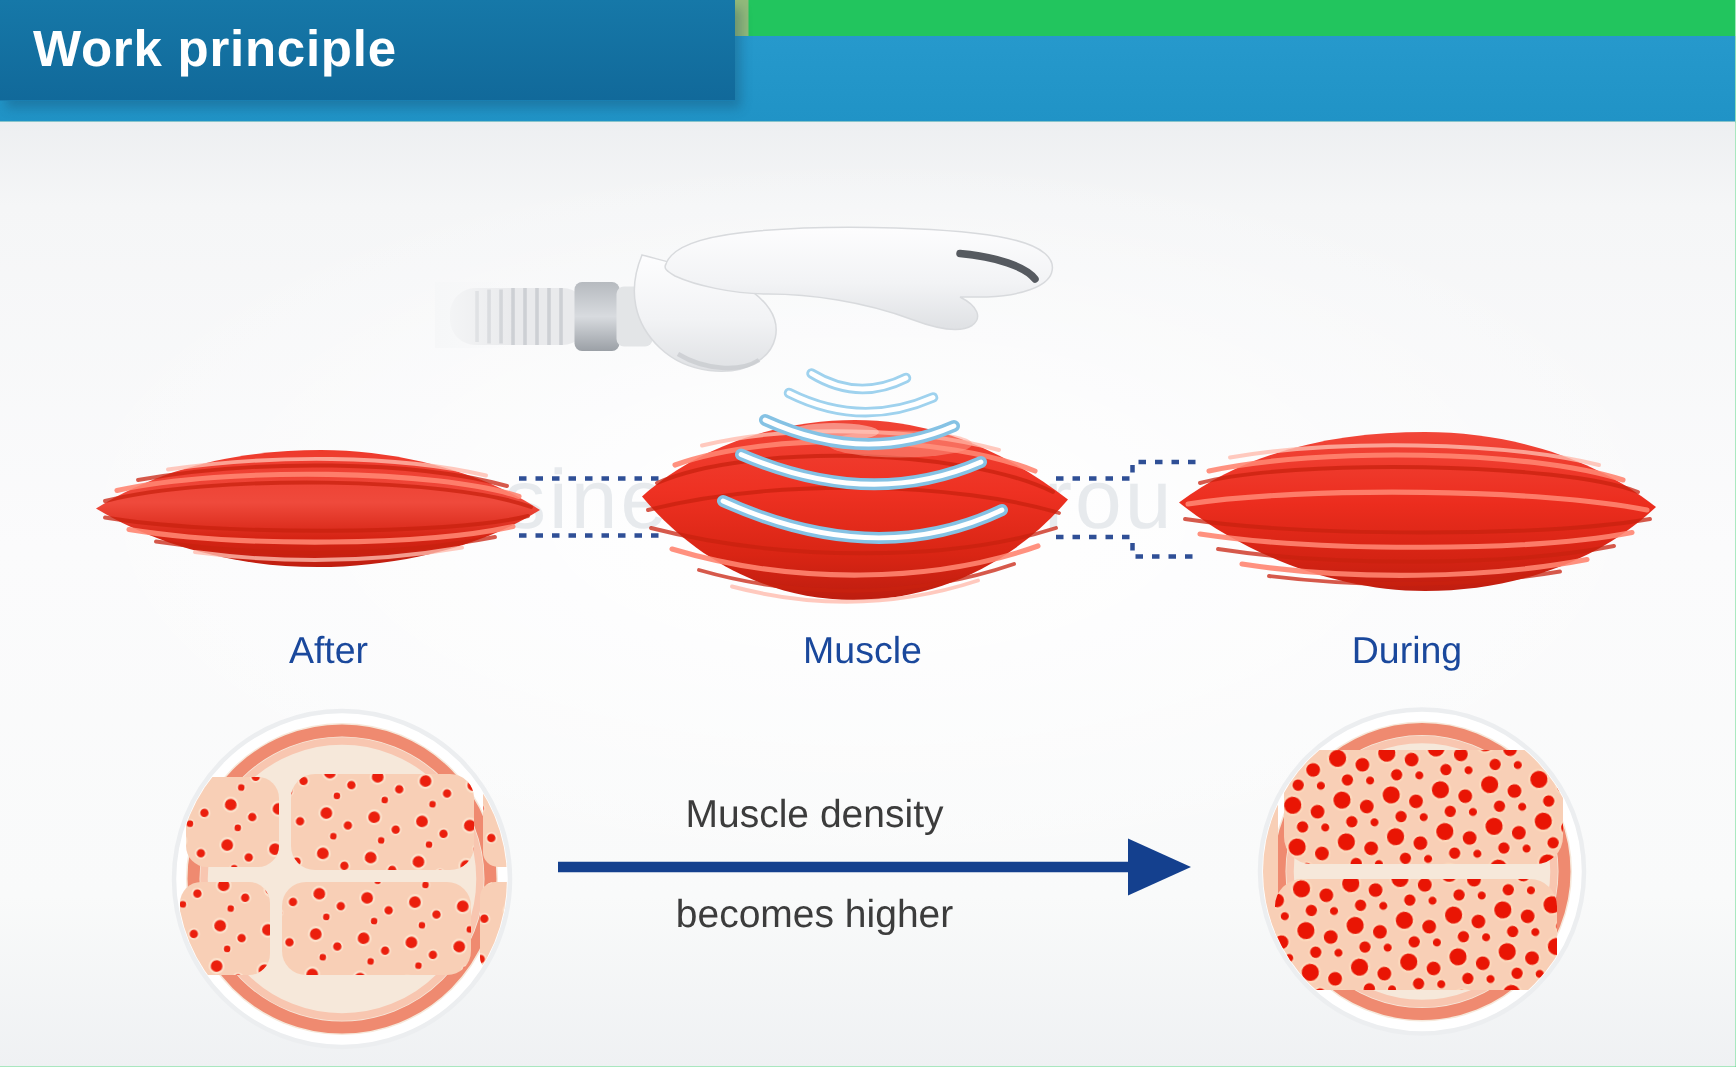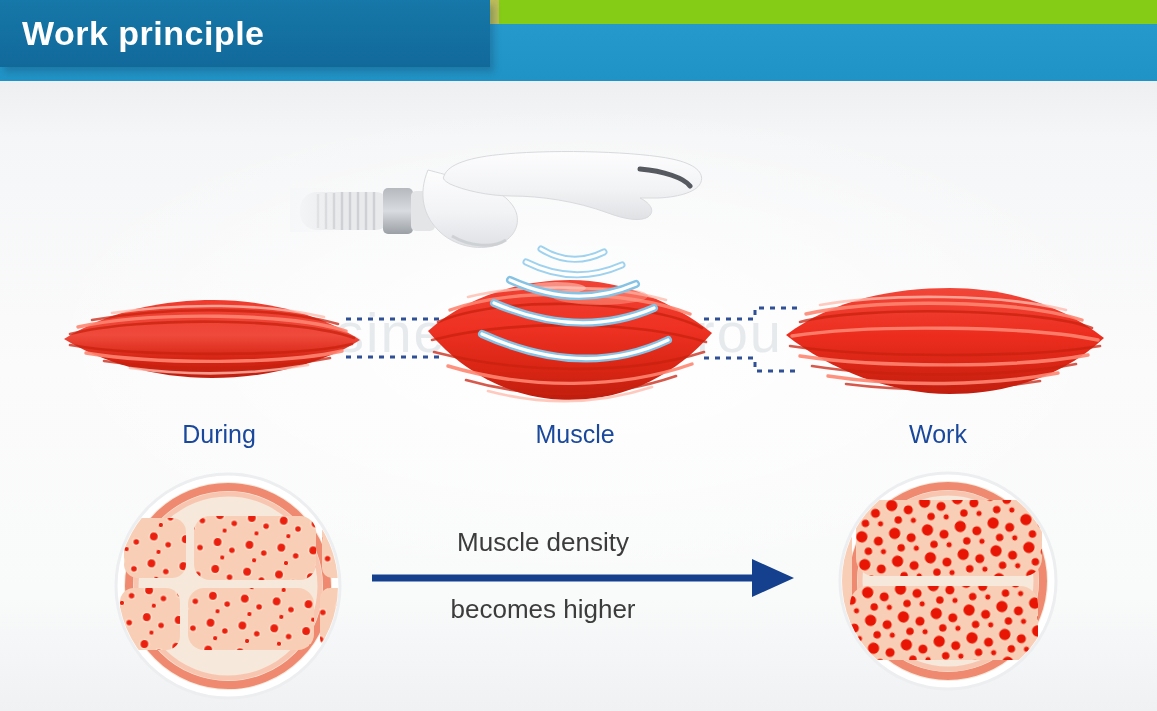--- a/index.html
+++ b/index.html
@@ -1,18 +1,18 @@
 <!DOCTYPE html>
 <html><head>
 <meta charset="utf-8">
 <style>
   html,body{margin:0;padding:0;background:#ffffff;}
   .page{
     position:relative;width:1157px;height:711px;overflow:hidden;
-    font-family:"Liberation Sans", sans-serif;background:#84cc16;
+    font-family:"Liberation Sans", sans-serif;background:#22c55e;
   }
   
   .header-bar{
     position:absolute;left:0;top:24px;width:1157px;height:57px;
     background:linear-gradient(180deg,#2699cc 0%,#2093c6 100%);
     border-bottom:1px solid #1d86b5;
   }
   .corner-accent{
     position:absolute;left:488px;top:0;width:11px;height:24px;
     background:#efb193;opacity:.55;
@@ -244,20 +244,20 @@
           <rect x="838" y="520" width="14" height="110" rx="6"></rect>
         </g>
         <g fill="url(#dotsB)">
           <rect x="856" y="500" width="186" height="76" rx="18"></rect>
           <rect x="850" y="586" width="188" height="74" rx="18"></rect>
         </g>
       </g>
     </g>
   </svg>
 
-  <div class="stage-label label-before">During</div>
+  <div class="stage-label label-before">After</div>
   <div class="stage-label label-during">Muscle</div>
-  <div class="stage-label label-after">Work</div>
+  <div class="stage-label label-after">During</div>
 
   <div class="caption-line caption-1">Muscle density</div>
   <div class="caption-line caption-2">becomes higher</div>
 
 </div>
 
 </body></html>

